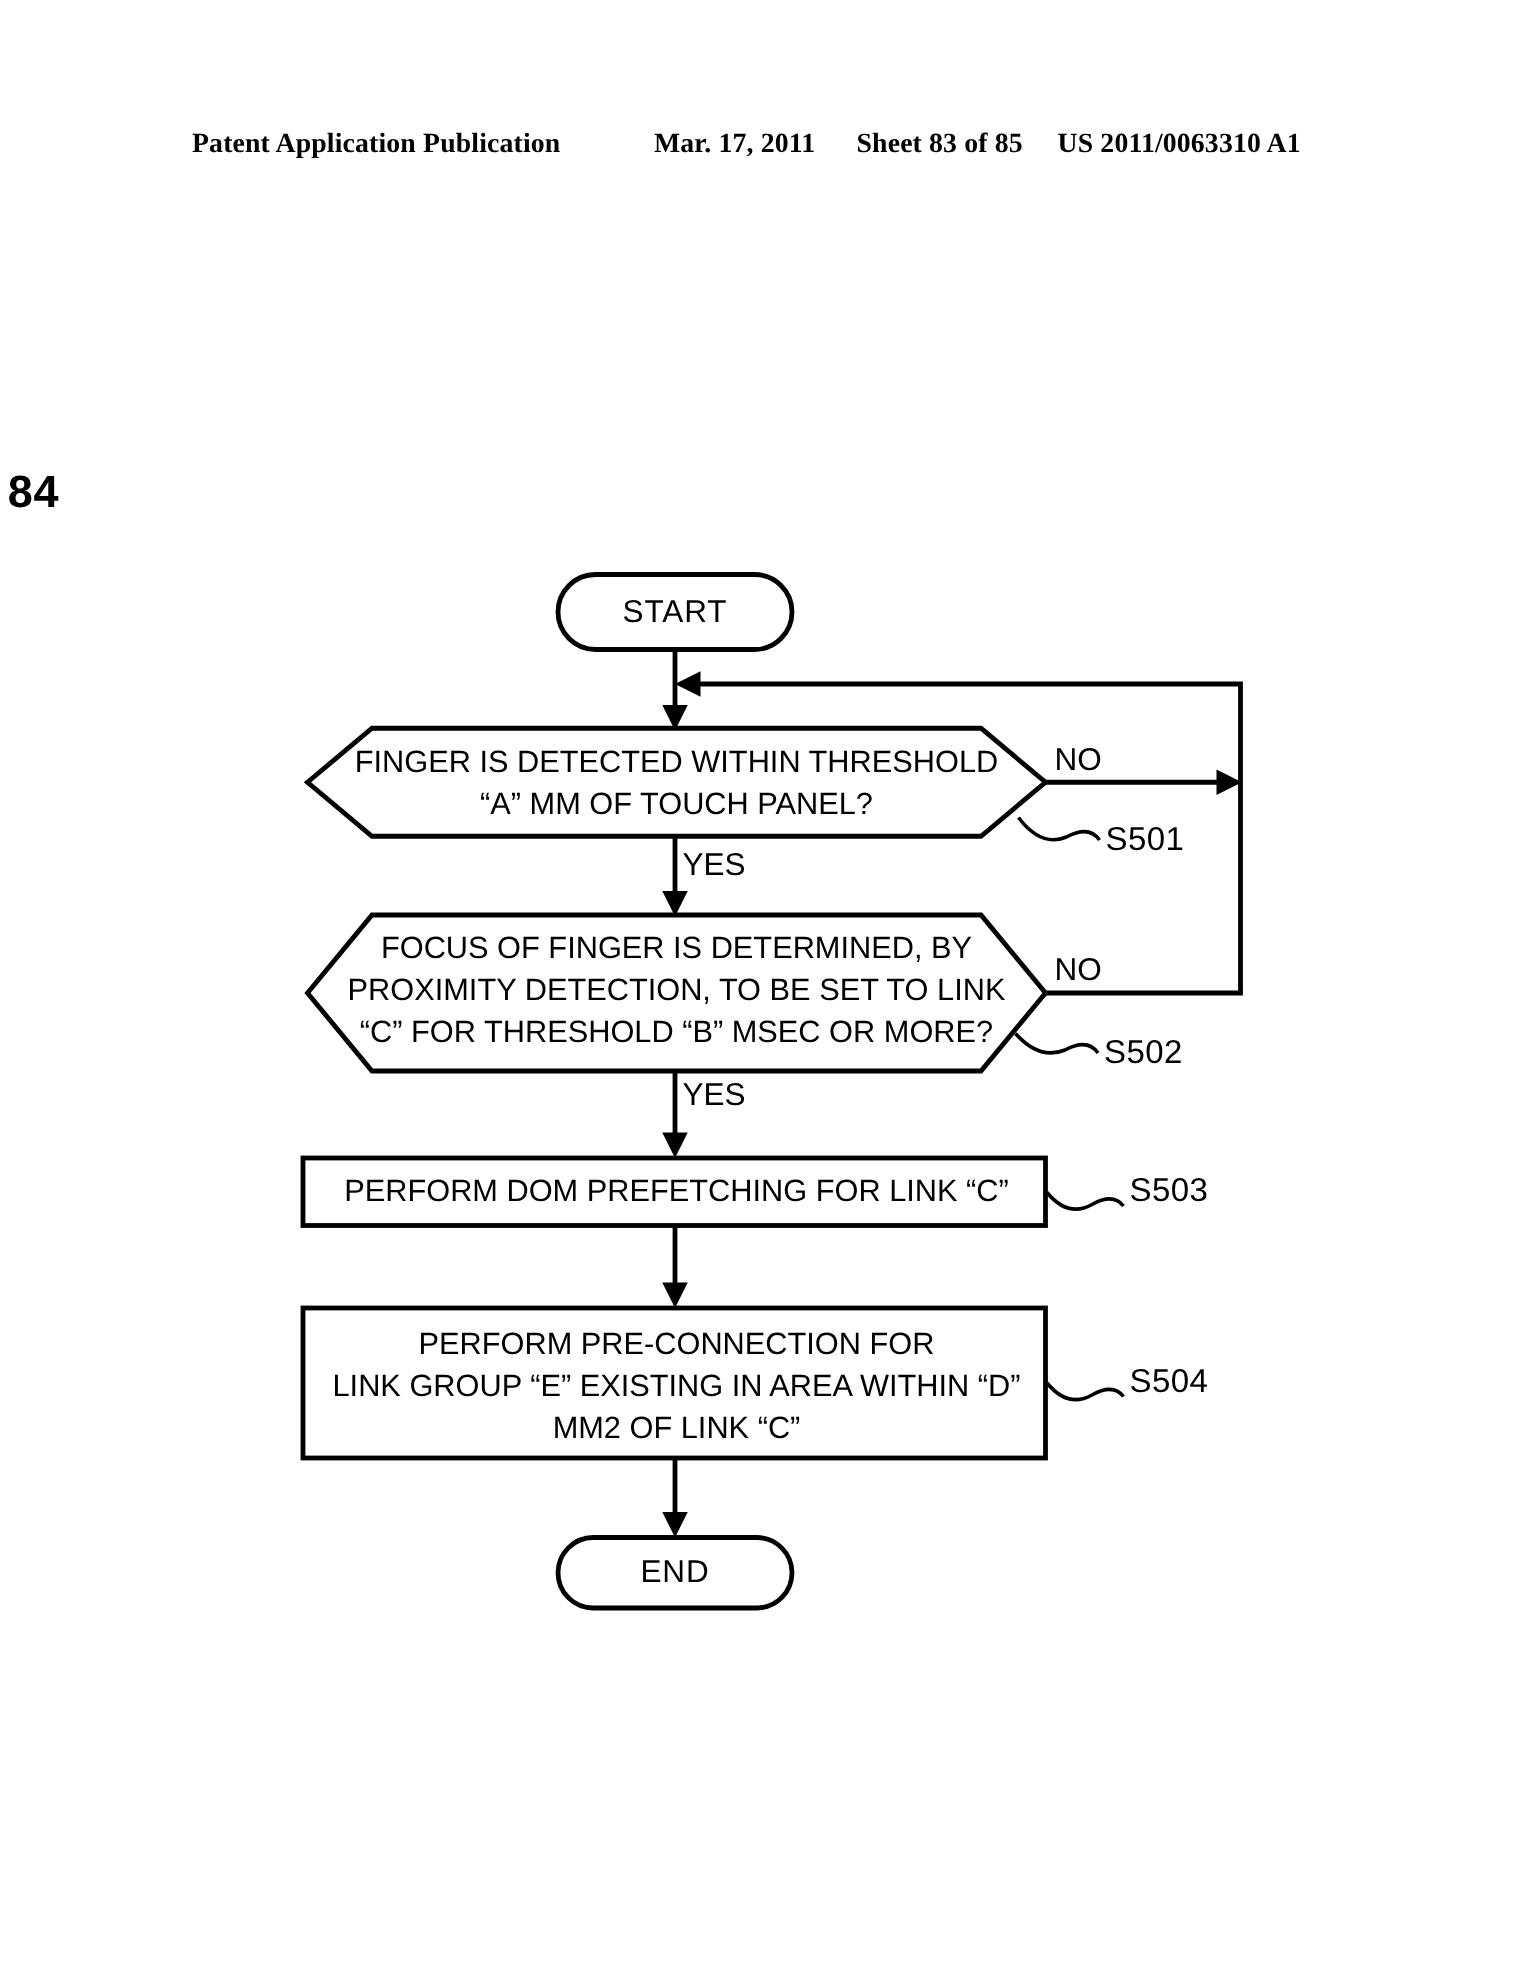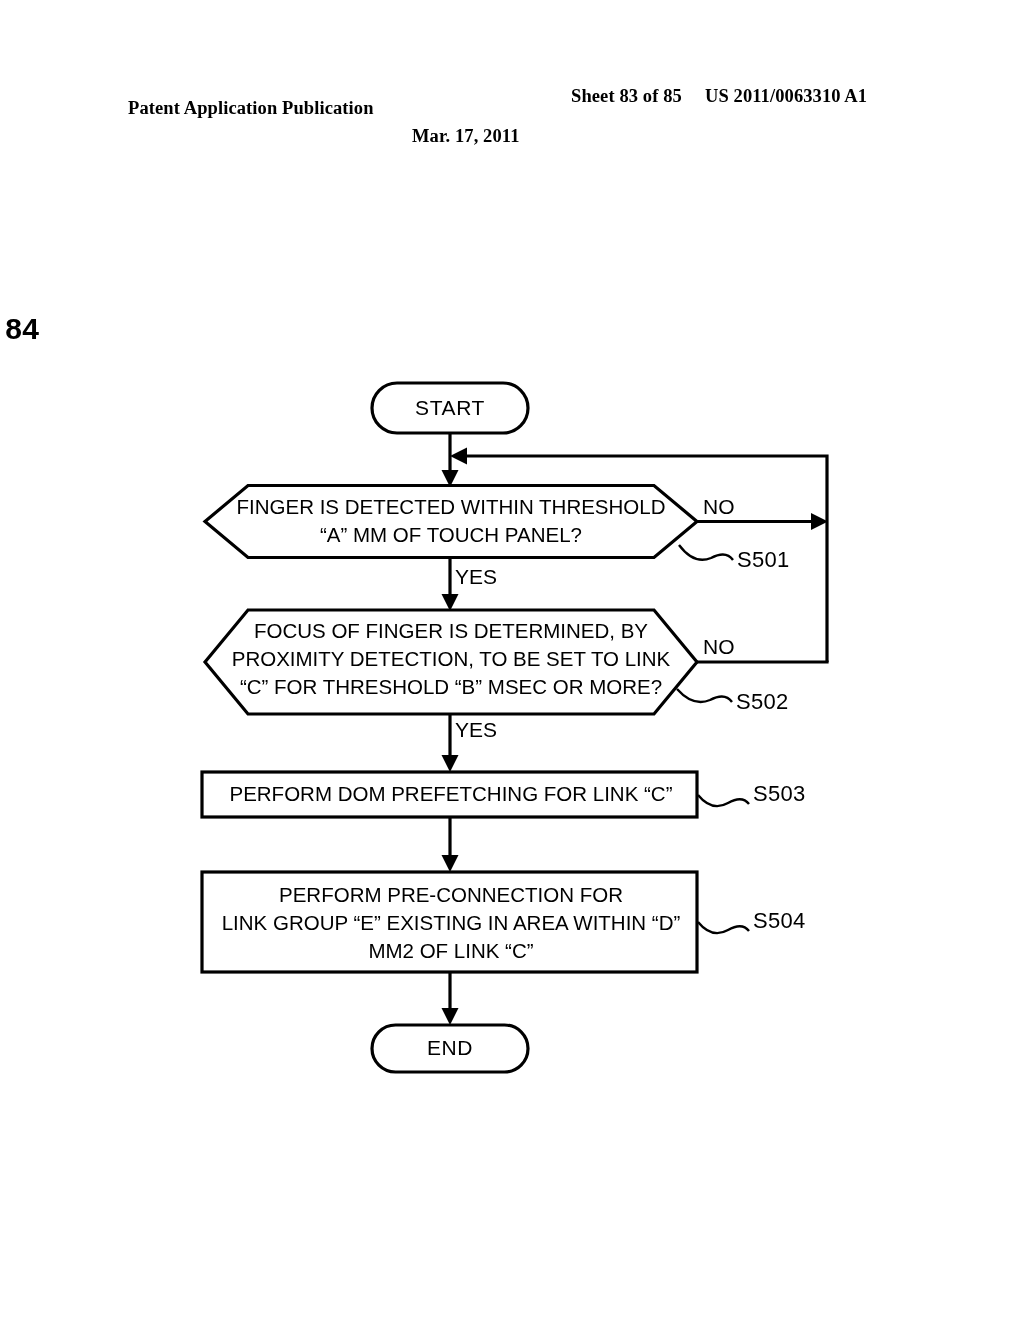--- a/index.html
+++ b/index.html
@@ -26,22 +26,22 @@
     font-family: "Liberation Serif", serif;
     font-weight: bold;
     font-size: 18.5px;
     letter-spacing: 0.1px;
     white-space: nowrap;
   }
   #patent-header .hdr-cell {
     position: absolute;
     top: 0;
   }
-  #hdr-pub    { left: 128px; margin-top: 12px; }
-  #hdr-date   { left: 412px; margin-top: 40px; }
+  #hdr-pub    { left: 128px; }
+  #hdr-date   { left: 436px; }
   #hdr-sheet  { left: 571px; text-align: right; }
   #hdr-number { left: 705px; text-align: right; }
 
   
   #figure-title {
     position: absolute;
     top: 312px;
     left: 0;
     width: 1024px;
     text-align: left;

